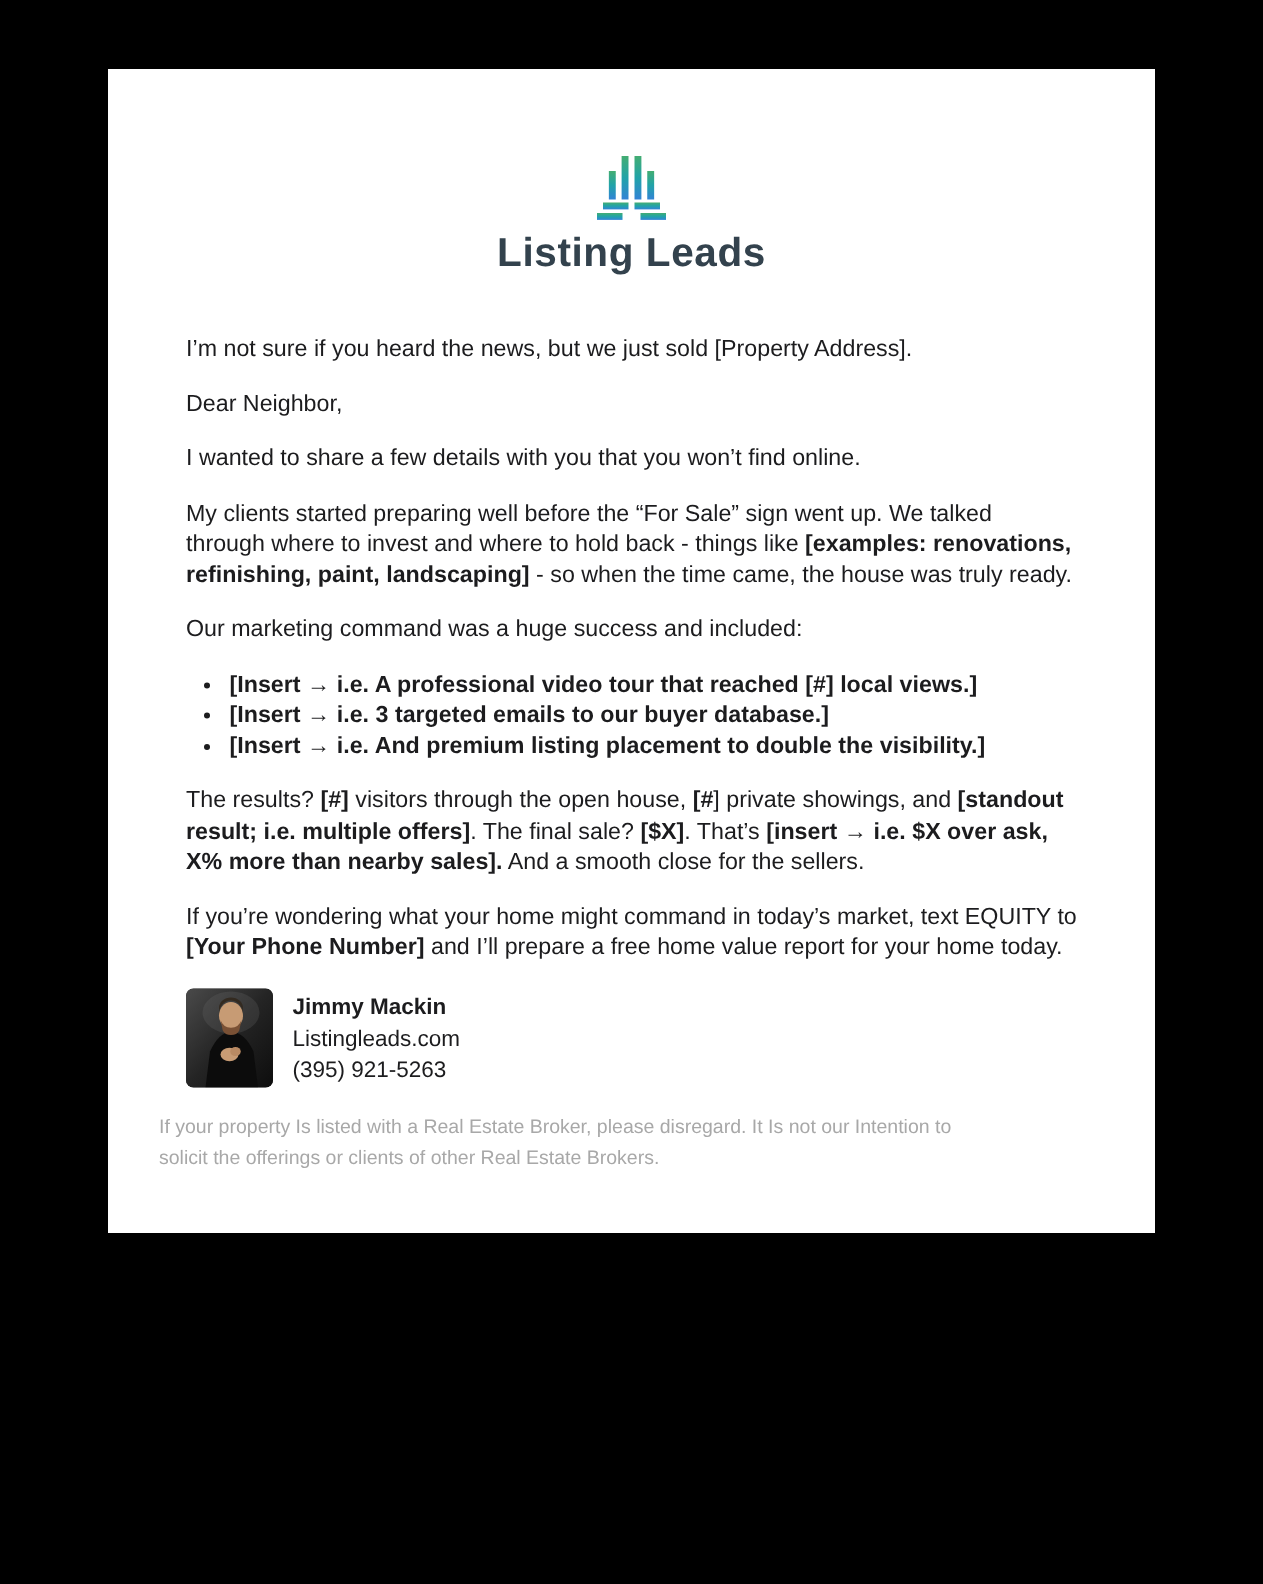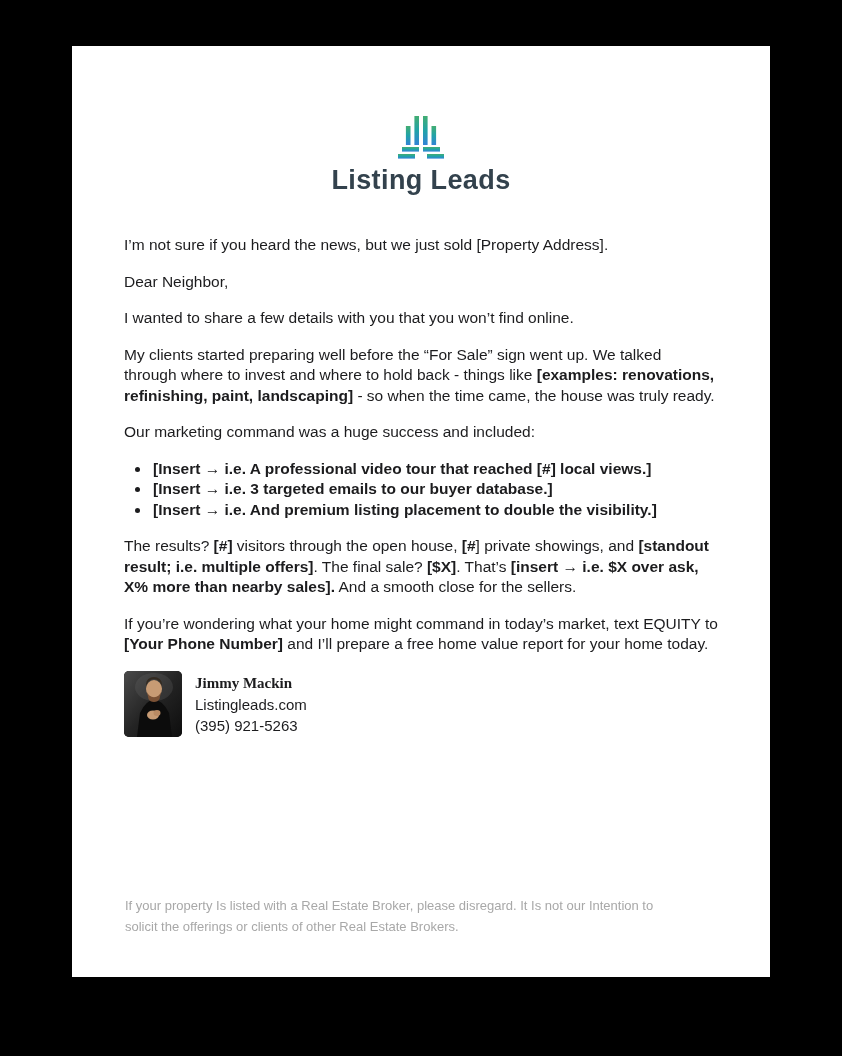--- a/index.html
+++ b/index.html
@@ -2,42 +2,42 @@
 <html><head>
 <meta charset="utf-8">
 <style>
   html,body{margin:0;padding:0;}
   body{
     width:842px;height:1056px;position:relative;
     background:#000;
     font-family:"Liberation Sans",sans-serif;
   }
   .paper{
-    position:absolute;left:72px;top:46px;width:698px;height:931px;
-    background:#fff;box-sizing:border-box;padding:12px 52px;
+    position:absolute;left:72px;top:46px;width:698px;height:776px;
+    background:#fff;box-sizing:border-box;padding:0 52px;
   }
   .logo-block{text-align:center;padding-top:56px;}
   .logo-block svg{display:block;margin:0 auto;}
   .wordmark{
     font-size:27px;font-weight:700;color:#33424d;letter-spacing:.4px;
     margin-top:3px;line-height:30px;
   }
   .letter-body{margin-top:40px;font-size:15.5px;line-height:20.5px;color:#1c1c1e;}
   .letter-body p{margin:0 0 16px 0;white-space:pre-line;}
   .letter-body ul{margin:0 0 16px 0;padding-left:27px;}
   .letter-body li{margin:0;padding-left:2px;font-weight:bold;}
   .sig{display:flex;align-items:flex-start;gap:13px;margin-top:16px;}
   .sig-photo{
     width:58px;height:66px;border-radius:5px;overflow:hidden;flex:none;
     background:#141414;
   }
   .sig-lines{font-size:15px;line-height:21px;color:#1c1c1e;padding-top:2px;}
-  .sig-name{font-weight:700;font-family:Liberation Serif, serif;}
+  .sig-name{font-weight:700;}
   .page-footer{
-    position:absolute;left:53px;right:52px;bottom:40px;
+    position:absolute;left:34px;right:52px;bottom:40px;
     color:#a8a8a8;font-size:13px;line-height:21px;white-space:pre-line;margin-top:21px;
   }
 </style>
 </head>
 <body>
 
 <div class="paper">
 
   <div class="logo-block">
     <svg width="46" height="48" viewBox="0 0 46 48" aria-hidden="true">

